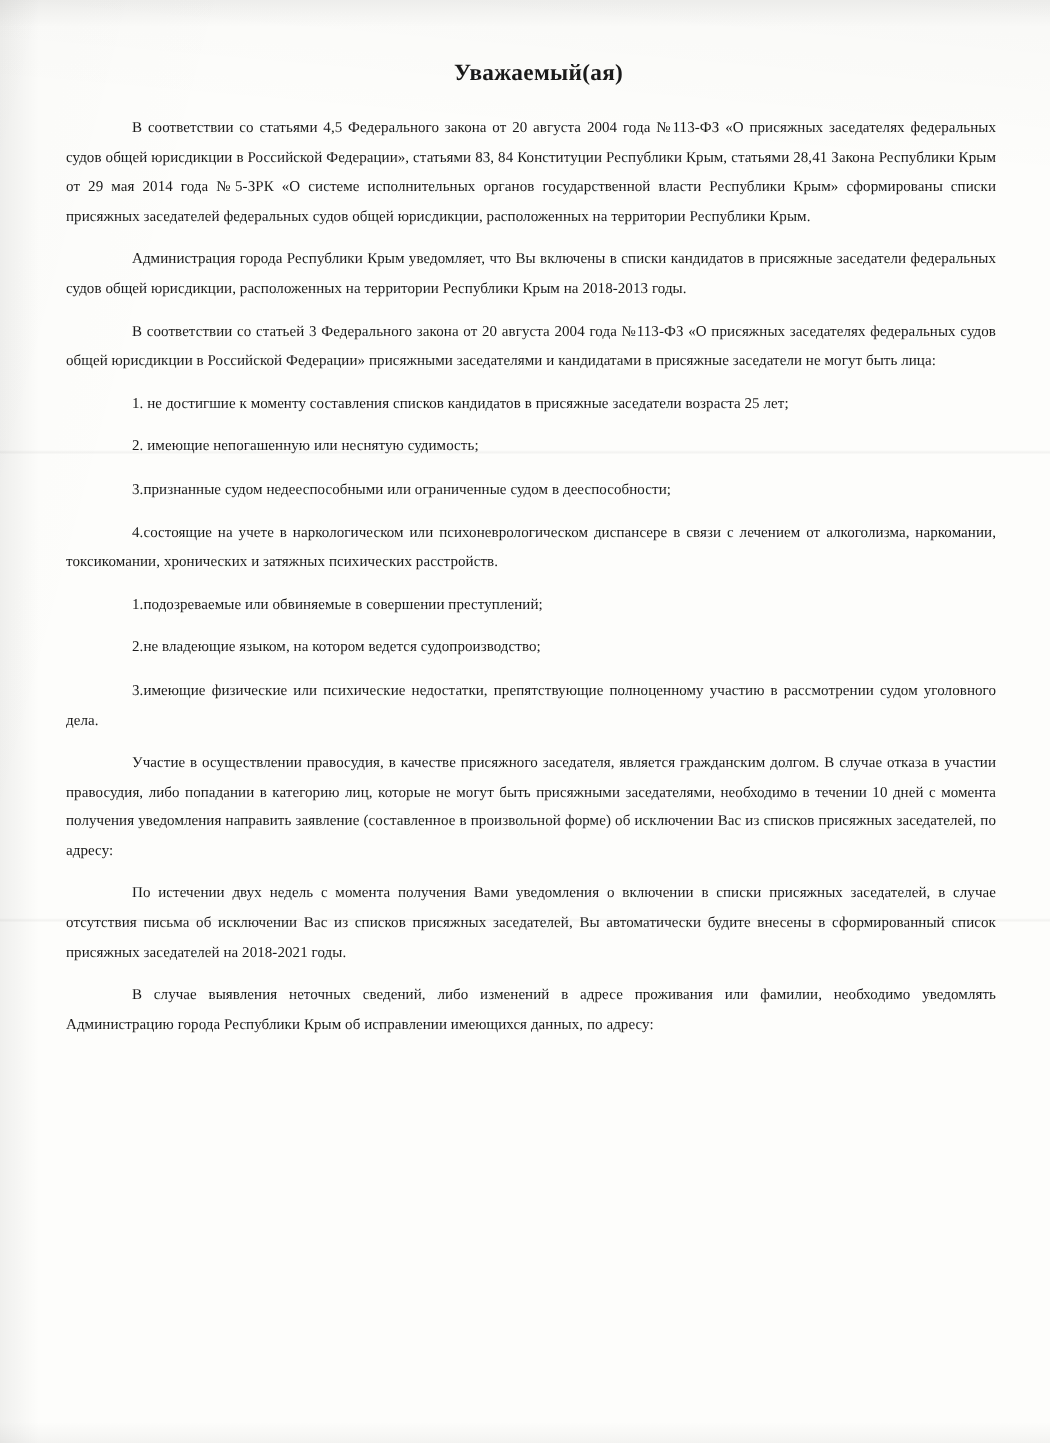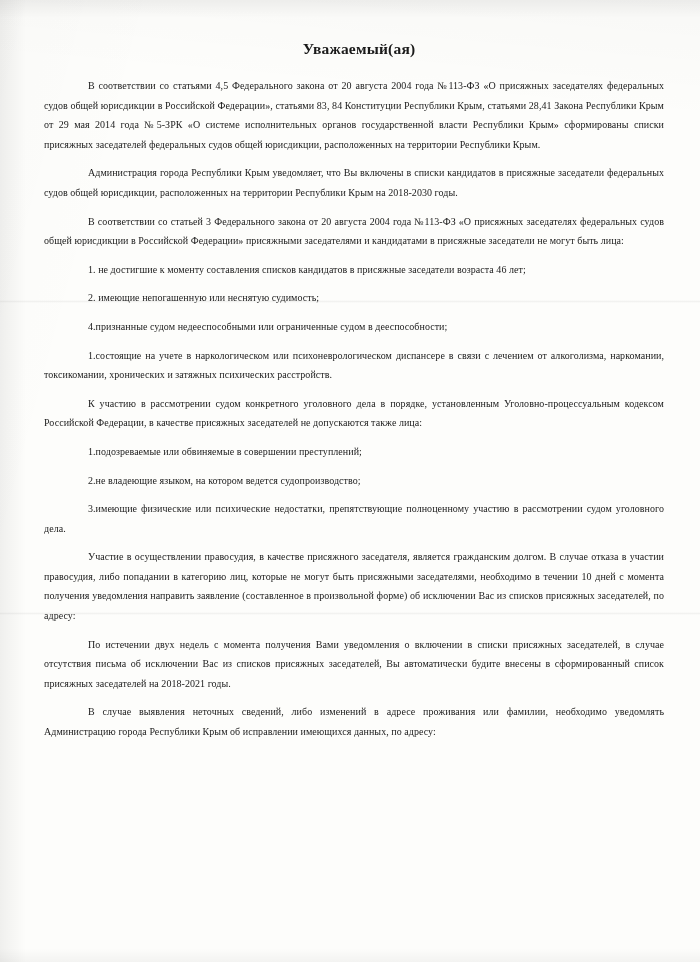--- a/index.html
+++ b/index.html
@@ -88,29 +88,28 @@
 <div class="page">
   <div class="scan-shadow-left"></div>
   <div class="scan-shadow-top"></div>
   <div class="scan-shadow-bottom"></div>
   <div class="fold-line fold-1"></div>
   <div class="fold-line fold-2"></div>
 
   <h1 class="doc-title">Уважаемый(ая)</h1>
 
   <p class="para">В соответствии со статьями 4,5 Федерального закона от 20 августа 2004 года №113-ФЗ «О присяжных заседателях федеральных судов общей юрисдикции в Российской Федерации», статьями 83, 84 Конституции Республики Крым, статьями 28,41 Закона Республики Крым от 29 мая 2014 года №5-ЗРК «О системе исполнительных органов государственной власти Республики Крым» сформированы списки присяжных заседателей федеральных судов общей юрисдикции, расположенных на территории Республики Крым.</p>
-  <p class="para">Администрация города            Республики Крым уведомляет, что Вы включены в списки кандидатов в присяжные заседатели федеральных судов общей юрисдикции, расположенных на территории Республики Крым на 2018-2030 годы.</p>
+  <p class="para">Администрация города            Республики Крым уведомляет, что Вы включены в списки кандидатов в присяжные заседатели федеральных судов общей юрисдикции, расположенных на территории Республики Крым на 2018-2013 годы.</p>
   <p class="para">В соответствии со статьей 3 Федерального закона от 20 августа 2004 года №113-ФЗ «О присяжных заседателях федеральных судов общей юрисдикции в Российской Федерации» присяжными заседателями и кандидатами в присяжные заседатели не могут быть лица:</p>
 
-  <p class="para list">1. не достигшие к моменту составления списков кандидатов в присяжные заседатели возраста 46 лет;</p>
+  <p class="para list">1. не достигшие к моменту составления списков кандидатов в присяжные заседатели возраста 25 лет;</p>
   <p class="para list">2. имеющие непогашенную или неснятую судимость;</p>
-  <p class="para list">4.признанные судом недееспособными или ограниченные судом в дееспособности;</p>
-  <p class="para list">1.состоящие на учете в наркологическом или психоневрологическом диспансере в связи с лечением от алкоголизма, наркомании, токсикомании, хронических и затяжных психических расстройств.</p>
+  <p class="para list">3.признанные судом недееспособными или ограниченные судом в дееспособности;</p>
+  <p class="para list">4.состоящие на учете в наркологическом или психоневрологическом диспансере в связи с лечением от алкоголизма, наркомании, токсикомании, хронических и затяжных психических расстройств.</p>
 
-  <p class="para">К участию в рассмотрении судом конкретного уголовного дела в порядке, установленным Уголовно-процессуальным кодексом Российской Федерации, в качестве присяжных заседателей не допускаются также лица:</p>
 
   <p class="para list">1.подозреваемые или обвиняемые в совершении преступлений;</p>
   <p class="para list">2.не владеющие языком, на котором ведется судопроизводство;</p>
   <p class="para list">3.имеющие физические или психические недостатки, препятствующие полноценному участию в рассмотрении судом уголовного дела.</p>
 
   <p class="para">Участие в осуществлении правосудия, в качестве присяжного заседателя, является гражданским долгом. В случае отказа в участии правосудия, либо попадании в категорию лиц, которые не могут быть присяжными заседателями, необходимо в течении 10 дней с момента получения уведомления направить заявление (составленное в произвольной форме) об исключении Вас из списков присяжных заседателей, по адресу:</p>
   <p class="para gap-before">По истечении двух недель с момента получения Вами уведомления о включении в списки присяжных заседателей, в случае отсутствия письма об исключении Вас из списков присяжных заседателей, Вы автоматически будите внесены в сформированный список присяжных заседателей на 2018-2021 годы.</p>
   <p class="para">В случае выявления неточных сведений, либо изменений в адресе проживания или фамилии, необходимо уведомлять Администрацию города              Республики Крым об исправлении имеющихся данных, по адресу:</p>
 
 </div>

